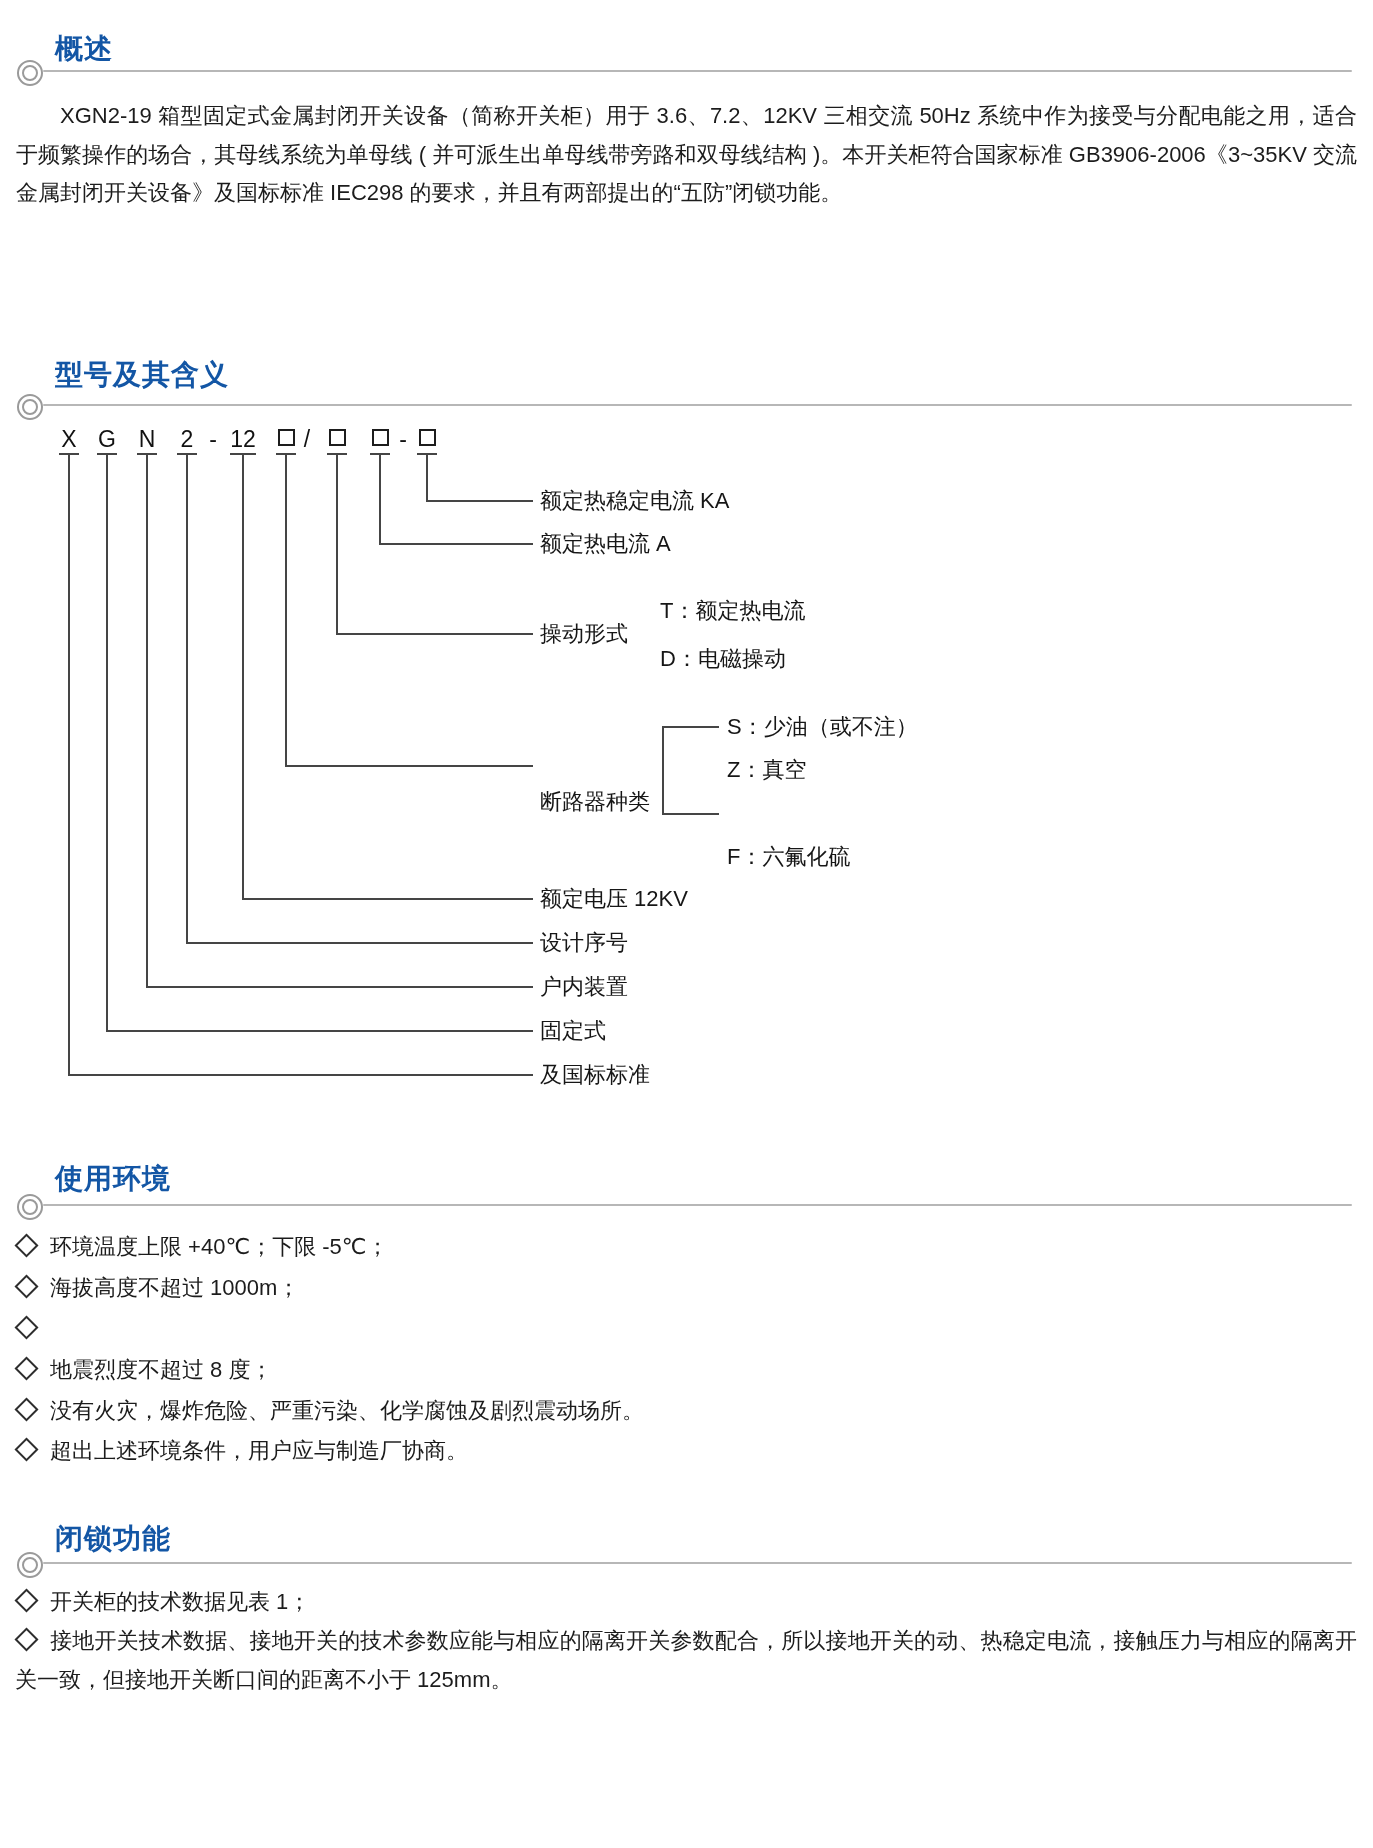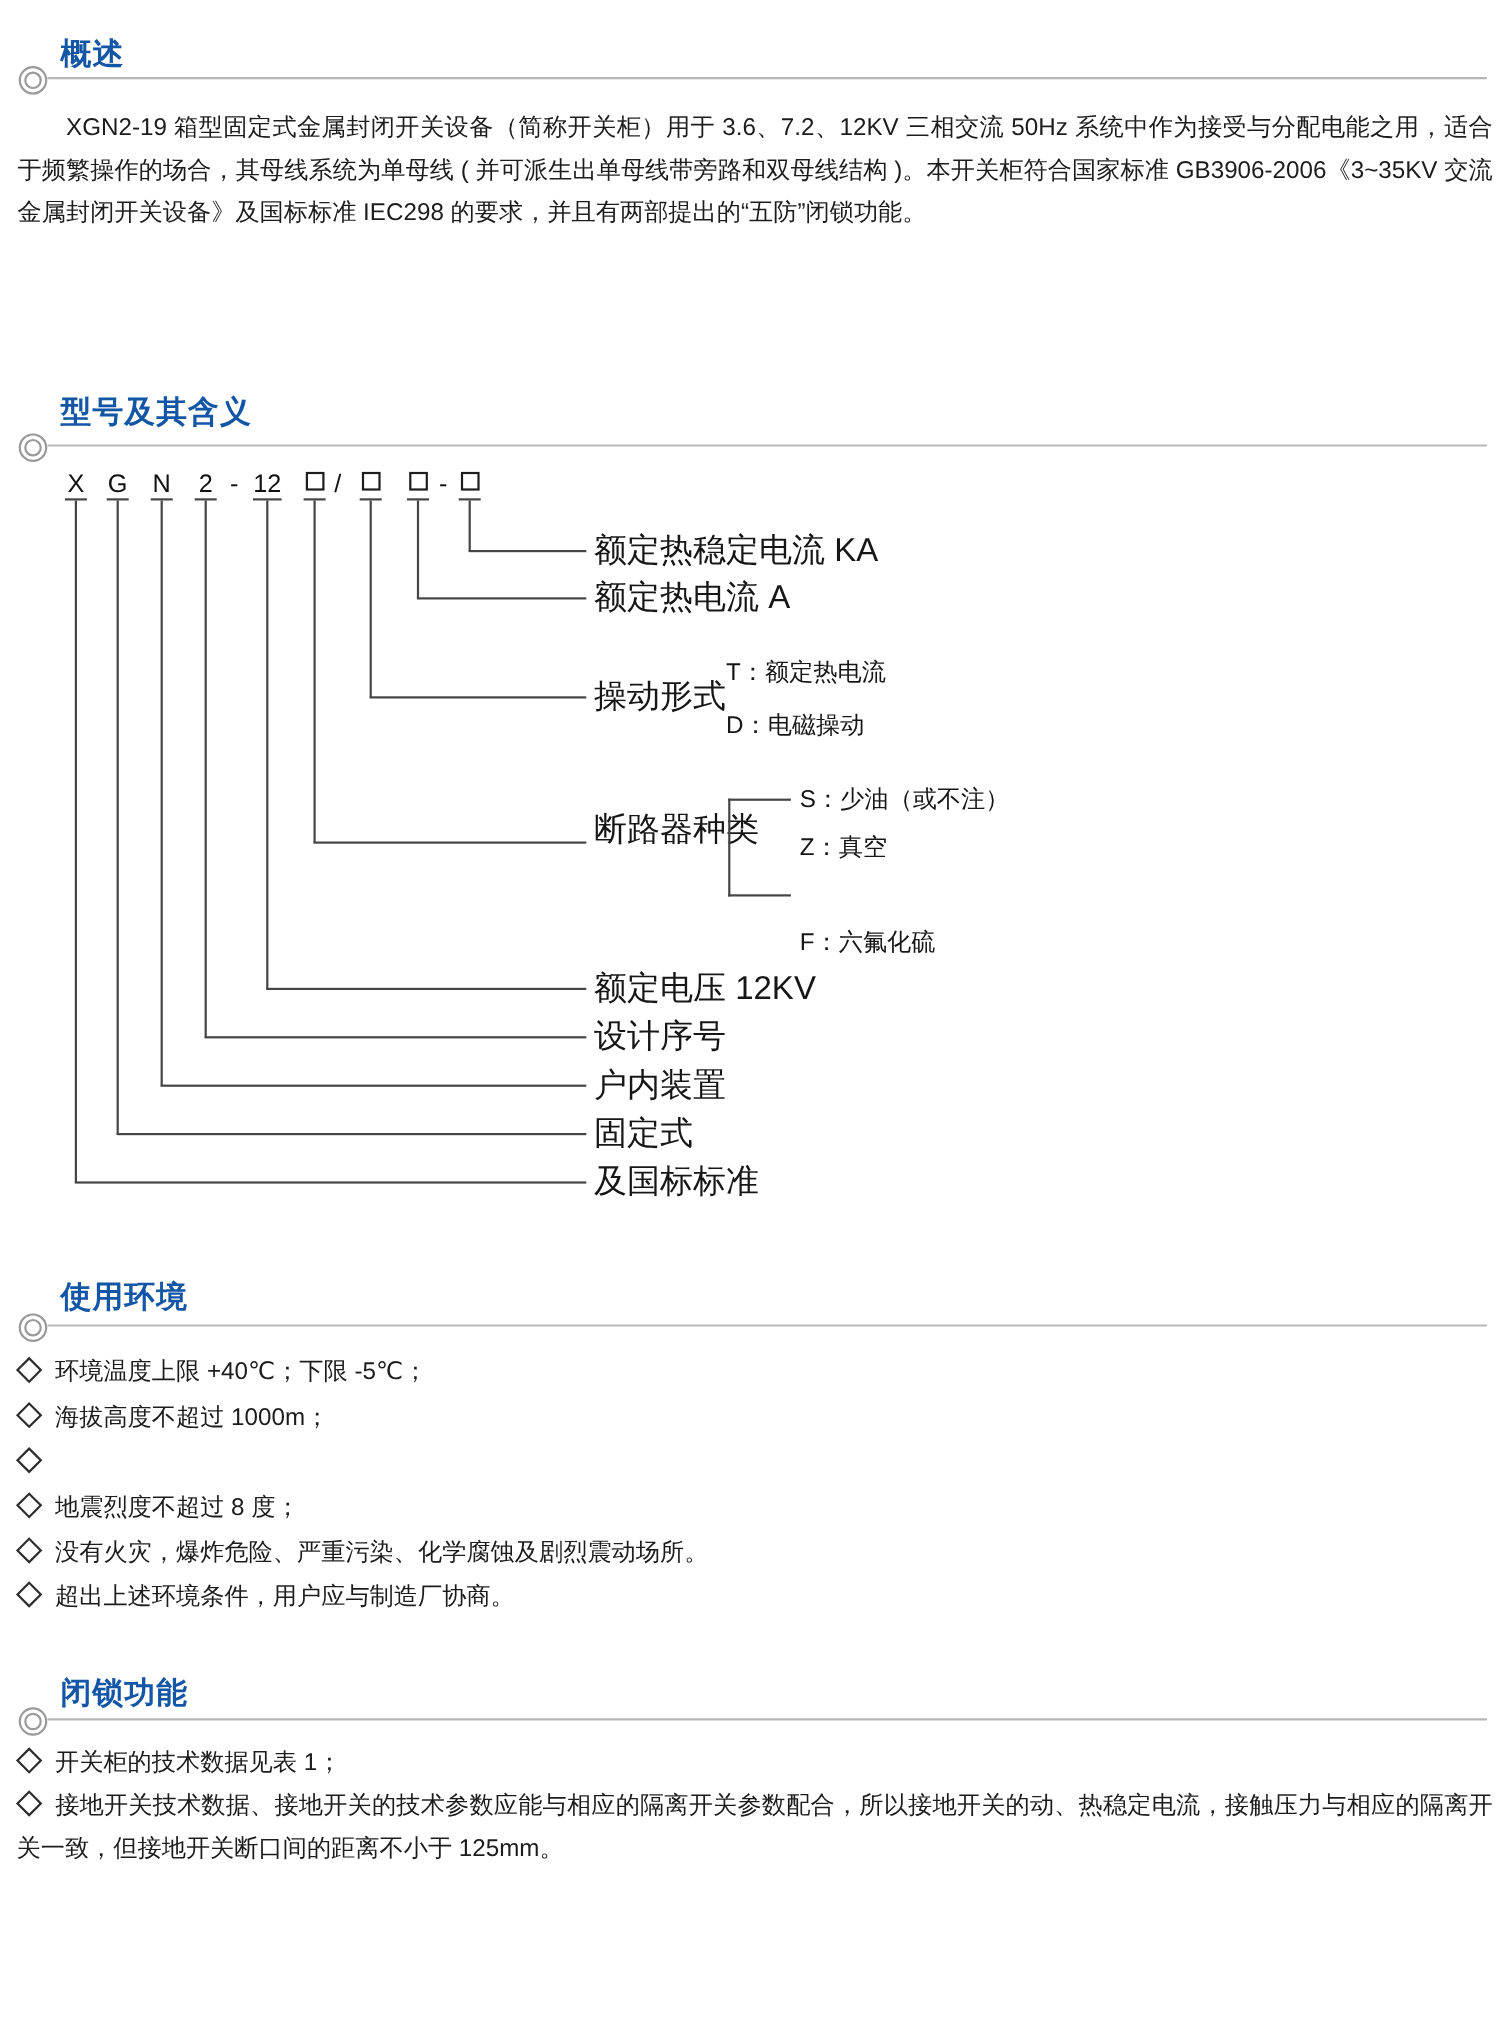--- a/index.html
+++ b/index.html
@@ -36,21 +36,21 @@
     font-size:23px;line-height:30px;color:#111;font-weight:400;
   }
   .code-box{
     position:absolute;top:429px;width:13px;height:13px;border:2px solid #1d1d1d;background:#fff;
   }
   .tick{position:absolute;top:453px;width:20px;height:2px;background:#454545;}
   .vline{position:absolute;width:2px;background:#454545;top:455px;}
   .hline{position:absolute;height:2px;background:#454545;}
   .dlabel{
     position:absolute;left:540px;height:30px;line-height:30px;
-    font-size:30px;color:#161616;white-space:nowrap;
+    font-size:22px;color:#161616;white-space:nowrap;
   }
   .dopt{
     position:absolute;left:660px;height:30px;line-height:30px;
     font-size:22px;color:#161616;white-space:nowrap;
   }
   .dopt2{
     position:absolute;left:727px;height:30px;line-height:30px;
     font-size:22px;color:#161616;white-space:nowrap;
   }
   
@@ -126,21 +126,21 @@
 
   <span class="vline" style="left:106px;height:576px"></span>
   <span class="hline" style="left:106px;top:1030px;width:427px"></span>
 
   <span class="vline" style="left:68px;height:620px"></span>
   <span class="hline" style="left:68px;top:1074px;width:465px"></span>
 
   <span class="dlabel" style="top:486px">额定热稳定电流 KA</span>
   <span class="dlabel" style="top:529px">额定热电流 A</span>
   <span class="dlabel" style="top:619px">操动形式</span>
-  <span class="dlabel" style="top:740px">断路器种类</span>
+  <span class="dlabel" style="top:787px">断路器种类</span>
   <span class="dlabel" style="top:884px">额定电压 12KV</span>
   <span class="dlabel" style="top:928px">设计序号</span>
   <span class="dlabel" style="top:972px">户内装置</span>
   <span class="dlabel" style="top:1016px">固定式</span>
   <span class="dlabel" style="top:1060px">及国标标准</span>
 
   <span class="dopt" style="top:596px">T：额定热电流</span>
   <span class="dopt" style="top:644px">D：电磁操动</span>
 
   <span class="vline" style="left:662px;top:726px;height:89px"></span>

